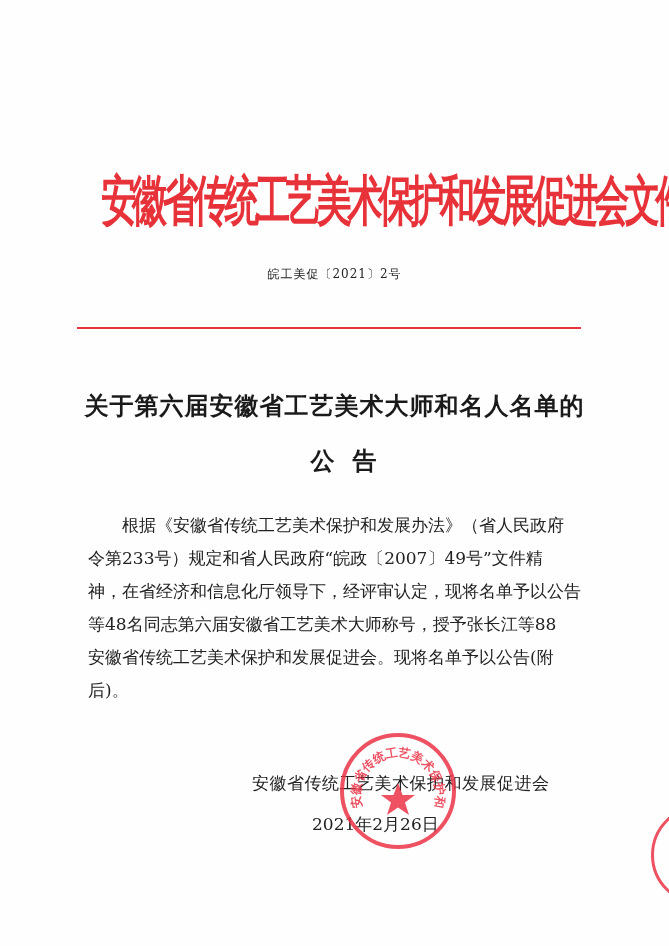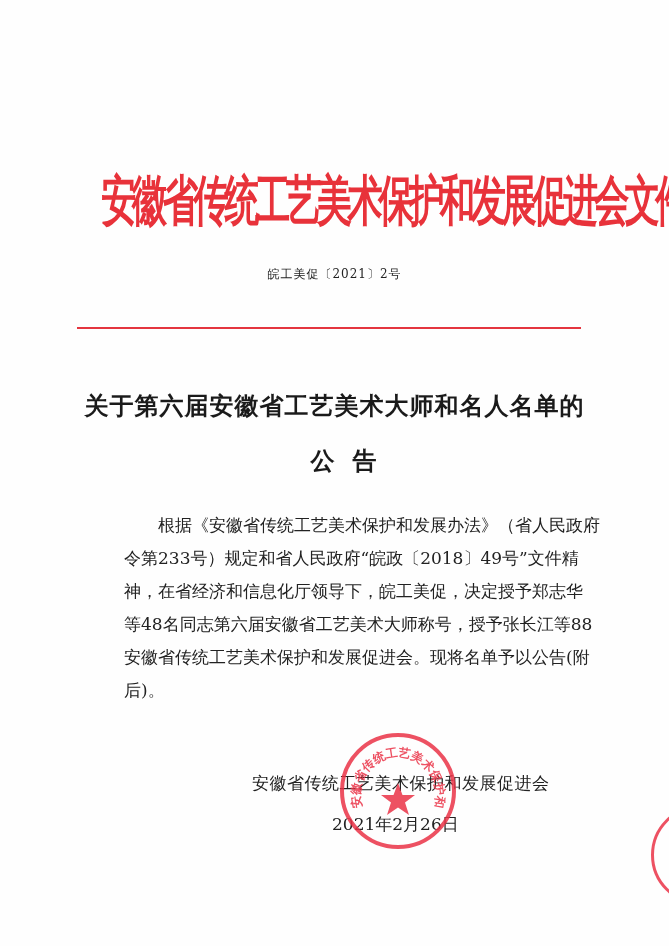--- a/index.html
+++ b/index.html
@@ -26,26 +26,26 @@
     font-size:24px; font-weight:bold; color:#1a1a1a; letter-spacing:1px;
   }
   .subtitle {
     position:absolute; left:0; width:669px; top:445px; text-align:center;
     font-size:24px; font-weight:bold; color:#1a1a1a; letter-spacing:18px; padding-left:18px;
   }
   .body-text {
     position:absolute; left:88px; top:509px; width:505px;
     font-size:17px; line-height:33px; color:#222; text-align:justify;
   }
-  .body-line { display:block; white-space:nowrap;margin-left:36px; }
+  .body-line { display:block; white-space:nowrap; }
   .sign-org {
     position:absolute; left:252px; top:772px; font-size:17px; color:#222; letter-spacing:0.5px;
   }
   .sign-date {
-    position:absolute; left:332px; top:813px; font-size:17px; color:#222;
+    position:absolute; left:312px; top:813px; font-size:17px; color:#222;
   }
   .seal {
     position:absolute; left:340px; top:733px; width:116px; height:116px;
     border-radius:50%; border:4px solid rgba(234,50,70,0.85); box-sizing:border-box;
     pointer-events:none;
   }
   .seal svg { position:absolute; left:0; top:0; }
   .edge-seal {
     position:absolute; left:651px; top:805px; width:100px; height:100px;
     border-radius:50%; border:3px solid rgba(234,50,70,0.85); box-sizing:border-box;
@@ -57,22 +57,22 @@
 
 <div class="page">
   <div class="masthead">安徽省传统工艺美术保护和发展促进会文件</div>
   <div class="docno">皖工美促〔2021〕2号</div>
   <div class="redline"></div>
   <div class="title">关于第六届安徽省工艺美术大师和名人名单的</div>
   <div class="subtitle">公告</div>
 
   <div class="body-text">
     <span class="body-line">　　根据《安徽省传统工艺美术保护和发展办法》（省人民政府</span>
-    <span class="body-line">令第233号）规定和省人民政府“皖政〔2018〕49号”文件精</span>
-    <span class="body-line">神，在省经济和信息化厅领导下，皖工美促，决定授予郑志华</span>
+    <span class="body-line">令第233号）规定和省人民政府“皖政〔2007〕49号”文件精</span>
+    <span class="body-line">神，在省经济和信息化厅领导下，经评审认定，现将名单予以公告</span>
     <span class="body-line">等48名同志第六届安徽省工艺美术大师称号，授予张长江等88</span>
     <span class="body-line">安徽省传统工艺美术保护和发展促进会。现将名单予以公告(附</span>
     <span class="body-line">后)。</span>
   </div>
 
   <div class="sign-org">安徽省传统工艺美术保护和发展促进会</div>
   <div class="sign-date">2021年2月26日</div>
 
   <div class="seal">
     <svg width="108" height="108" viewBox="0 0 108 108">

